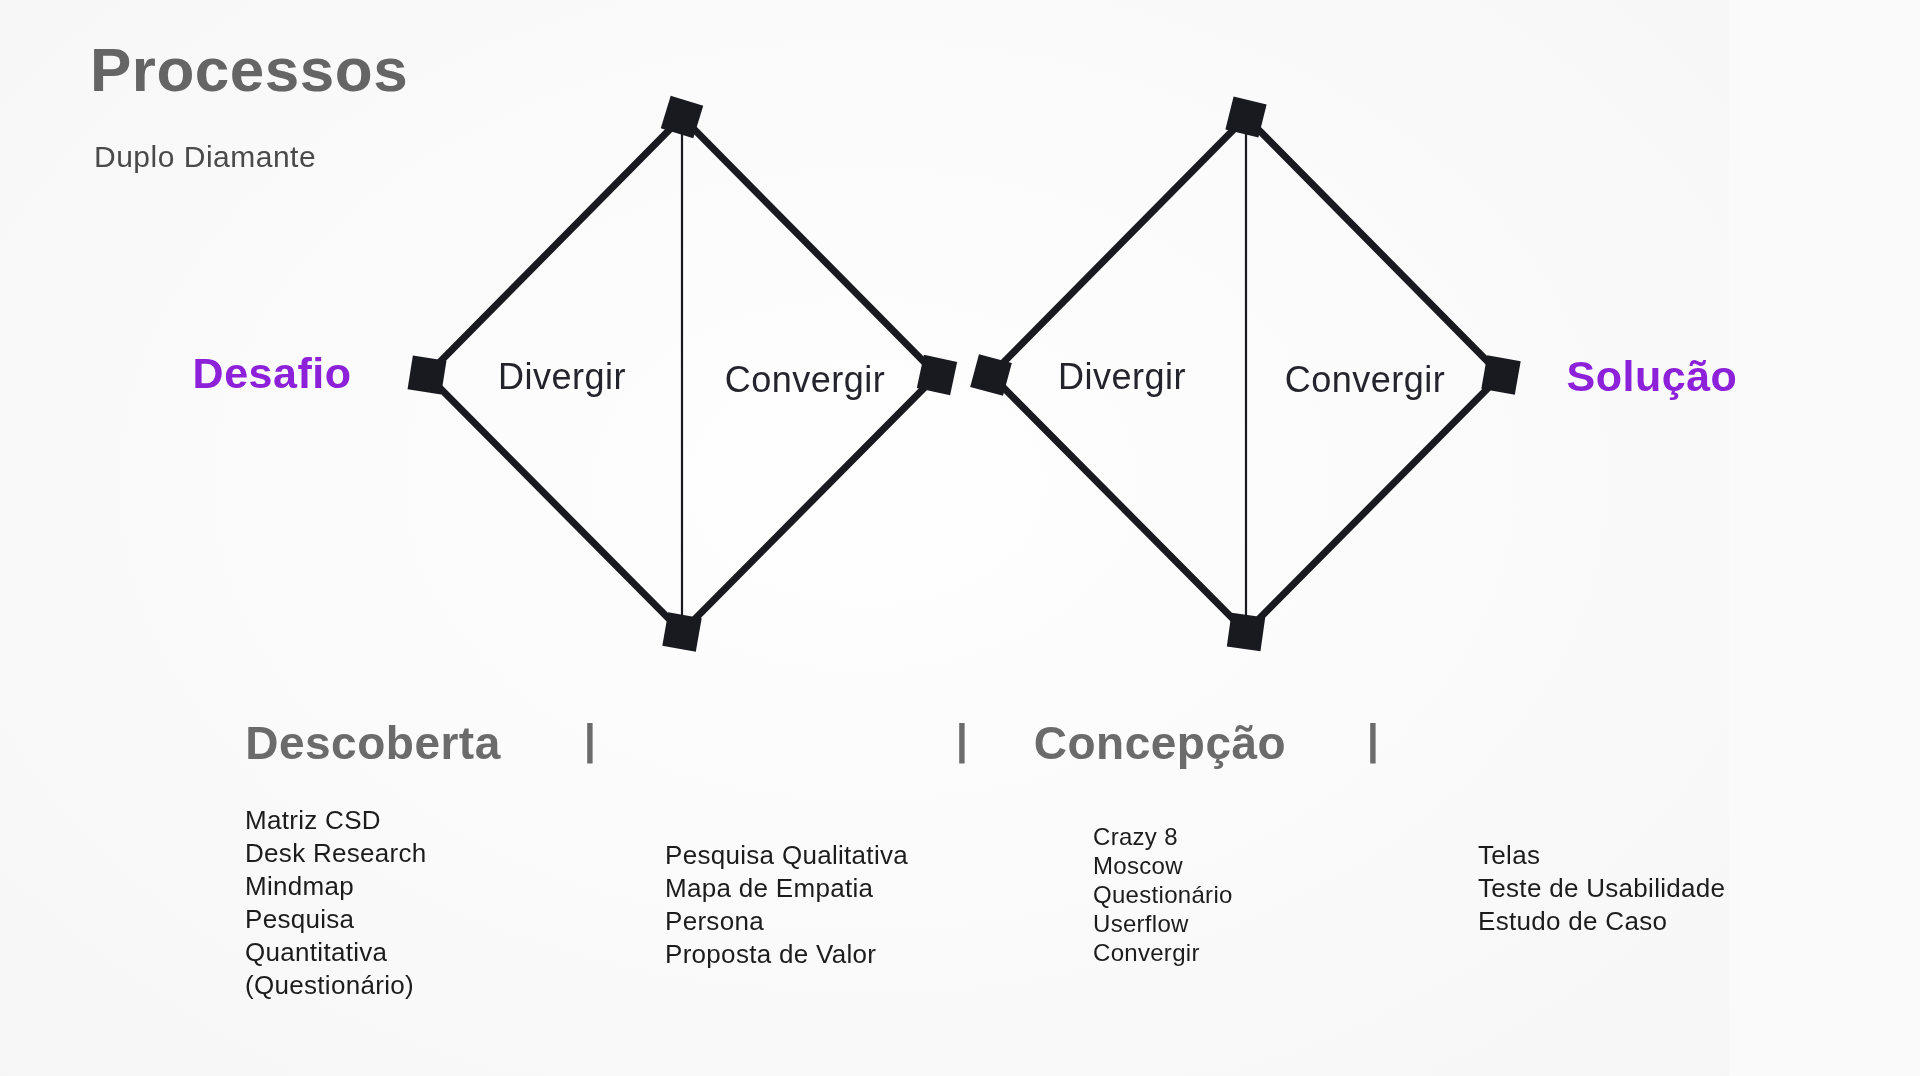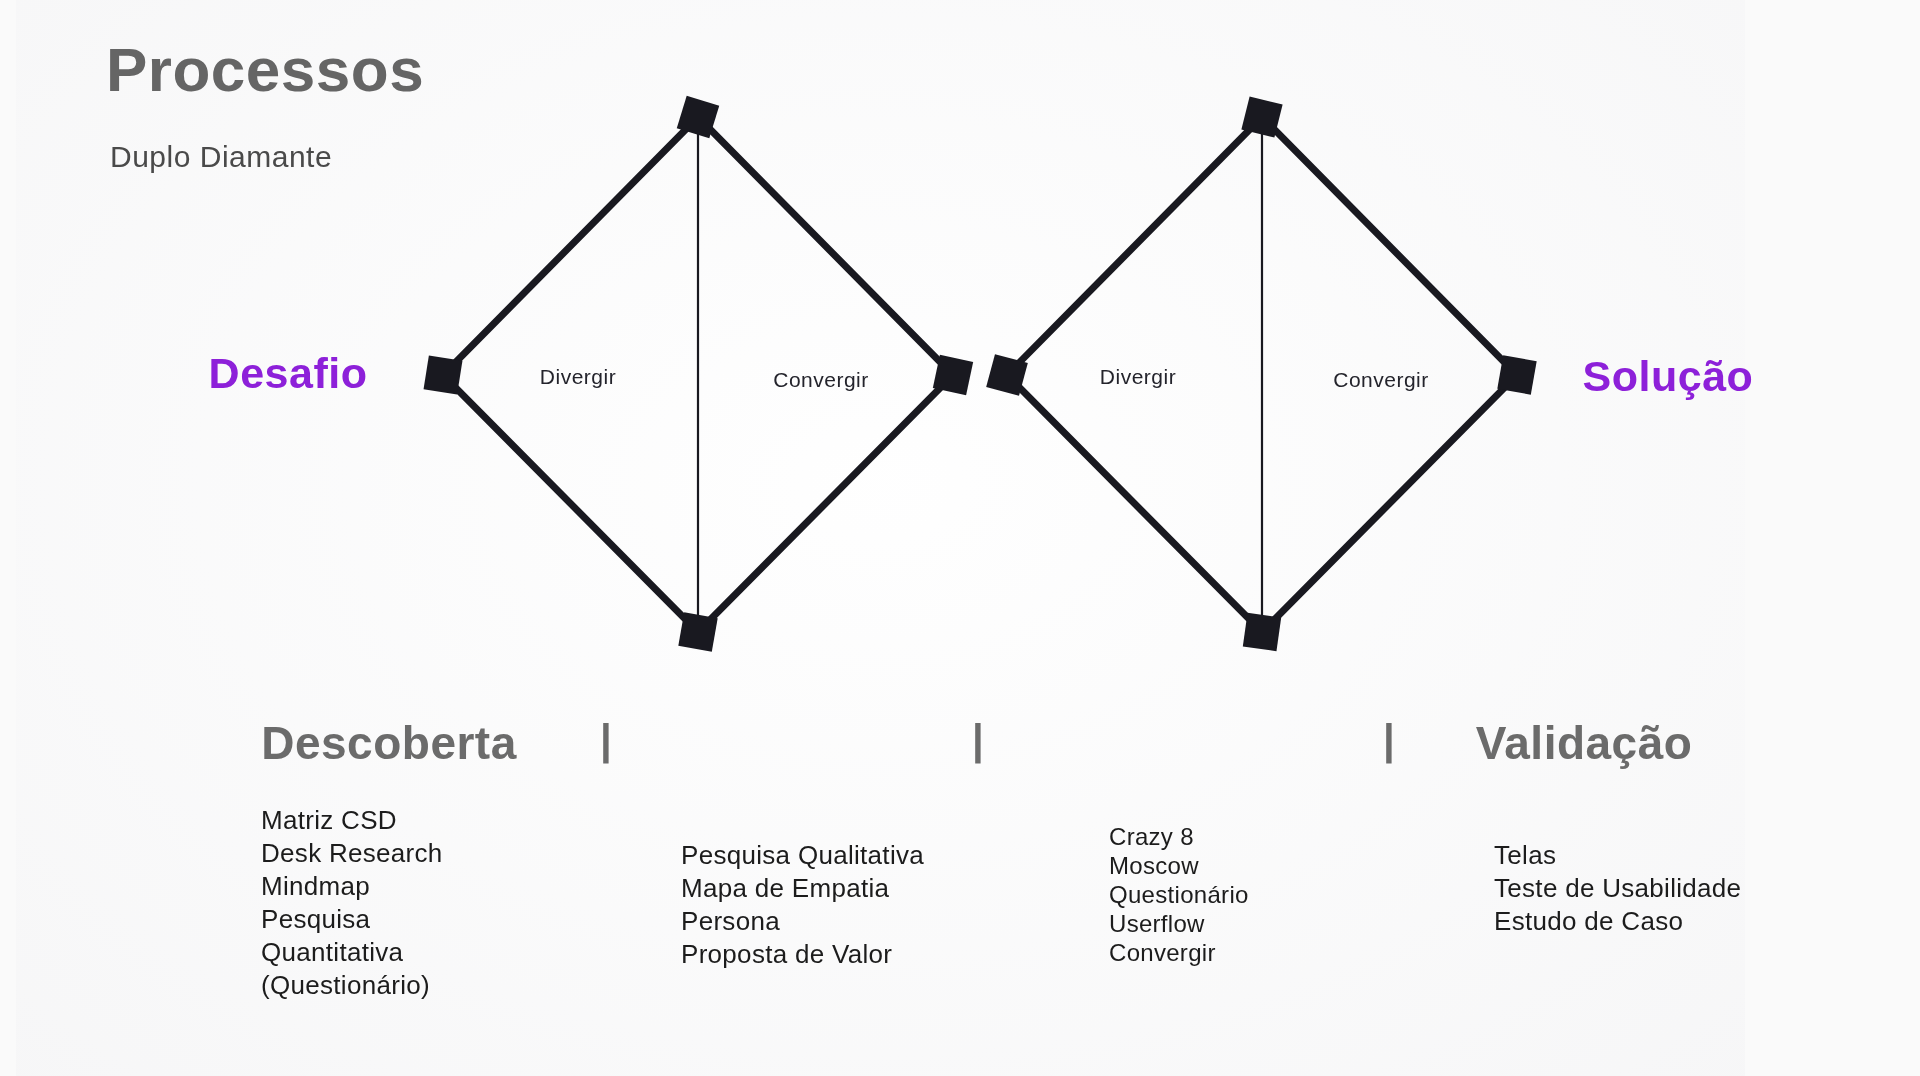--- a/index.html
+++ b/index.html
@@ -16,21 +16,20 @@
     width: 1920px; height: 1076px;
     font-family: "Liberation Sans", sans-serif;
     background: var(--background);
     overflow: hidden;
   }
   .slide {
     position: relative;
     width: 1729px; height: 1076px;
     background:
       radial-gradient(ellipse at 50% 45%, rgba(255,255,255,0.9) 0%, rgba(246,246,247,0.9) 100%);
-    margin-left: 16px;
   }
   .abs { position: absolute; }
 
   .page-title {
     left: 90px; top: 34px;
     font-size: 62px; font-weight: 800;
     color: var(--title-gray);
     letter-spacing: 0.5px;
   }
   .page-subtitle {
@@ -47,21 +46,21 @@
 
   .side-label {
     transform: translate(-50%, -50%);
     font-size: 43px; font-weight: 800;
     color: var(--accent-purple);
     letter-spacing: 0.5px;
     white-space: nowrap;
   }
   .phase-half-label {
     transform: translate(-50%, -50%);
-    font-size: 21px; font-weight: 500;
+    font-size: 36px; font-weight: 500;
     color: #24242c;
     letter-spacing: 0.5px;
     white-space: nowrap;
   }
 
   .phase-name {
     transform: translateX(-50%);
     top: 716px;
     font-size: 46px; font-weight: 700;
     color: var(--phase-gray);
@@ -119,22 +118,22 @@
   <div class="abs side-label" style="left:1652px; top:376px;">Solução</div>
 
   <div class="abs phase-half-label" style="left:562px; top:377px;">Divergir</div>
   <div class="abs phase-half-label" style="left:805px; top:380px;">Convergir</div>
   <div class="abs phase-half-label" style="left:1122px; top:377px;">Divergir</div>
   <div class="abs phase-half-label" style="left:1365px; top:380px;">Convergir</div>
 
   <div class="abs phase-name" style="left:373px;text-align:center;">Descoberta</div>
   <div class="abs phase-sep" style="left:590px;">|</div>
   <div class="abs phase-sep" style="left:962px;">|</div>
+  <div class="abs phase-name" style="left:1160px;">Concepção</div>
   <div class="abs phase-sep" style="left:1373px;">|</div>
-  <div class="abs phase-name" style="left:1568px;">Validação</div>
 
   <div class="abs phase-list list-1">
     <div>Matriz CSD</div>
     <div>Desk Research</div>
     <div>Mindmap</div>
     <div>Pesquisa</div>
     <div>Quantitativa</div>
     <div>(Questionário)</div>
   </div>
 

